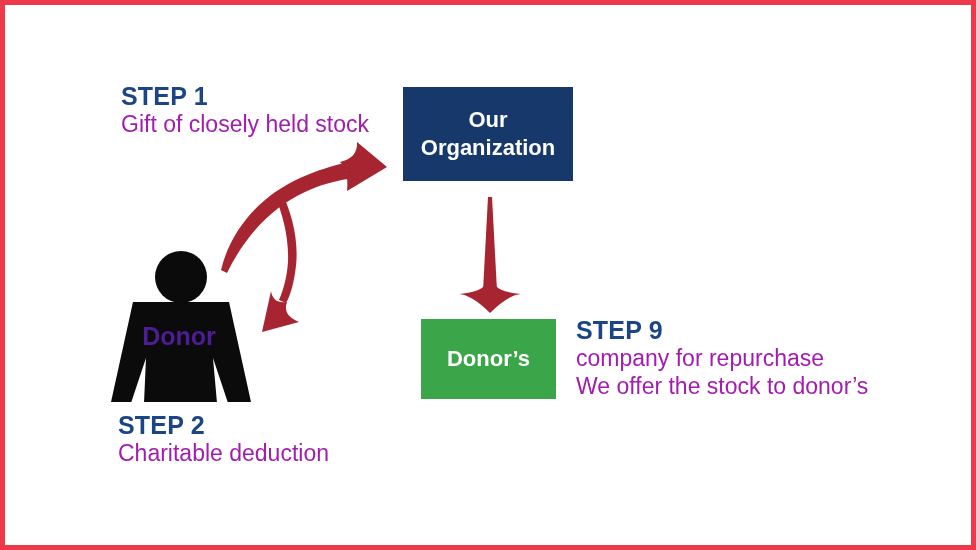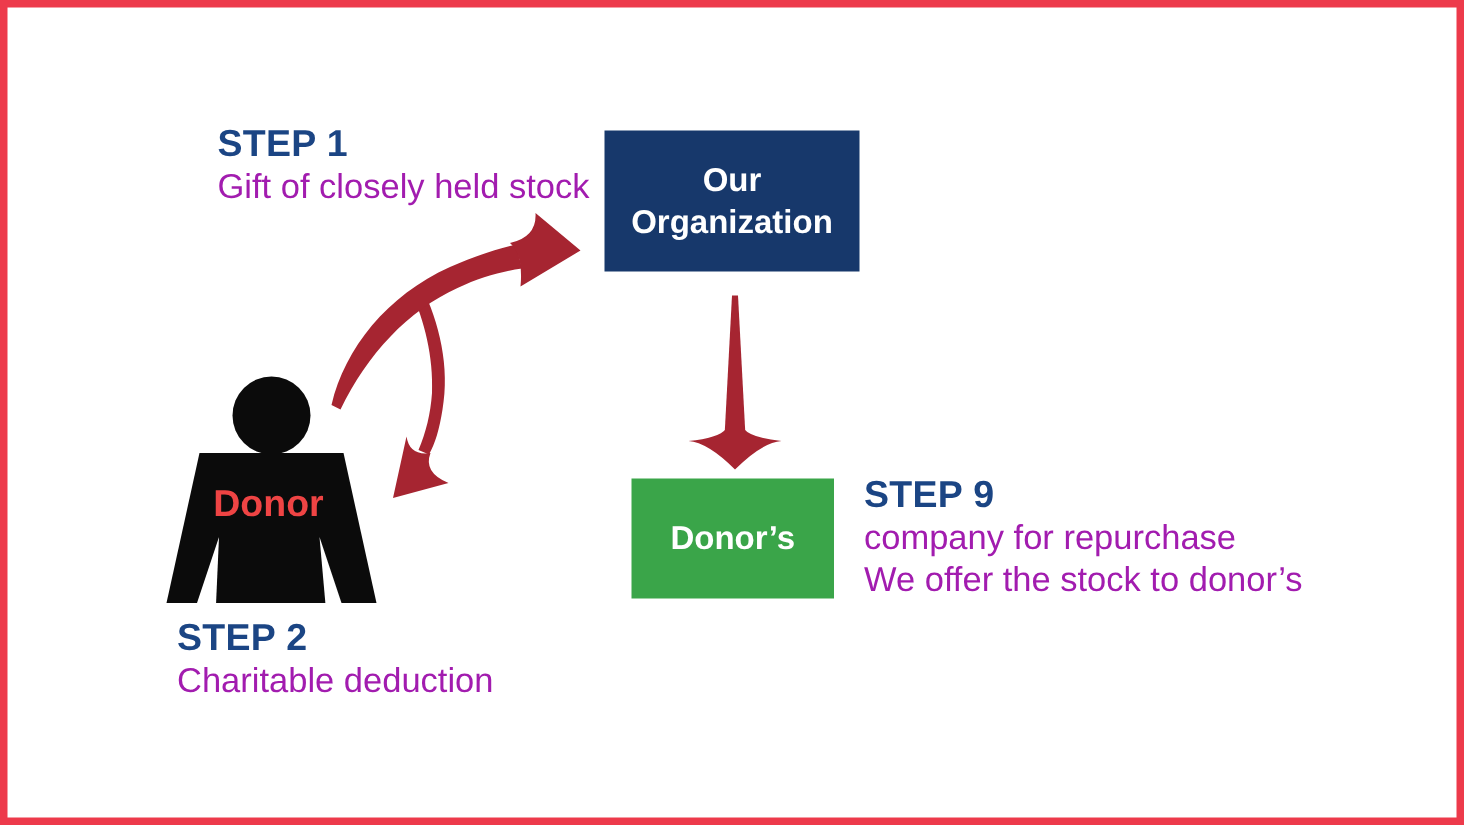--- a/index.html
+++ b/index.html
@@ -15,36 +15,36 @@
   svg.layer { pointer-events:none; }
 
   .step { position:absolute; }
   .step-heading {
     font-size:25px; font-weight:bold; color:#1b4584;
     line-height:27px; letter-spacing:0.2px;
   }
   .step-line {
     font-size:23px; color:#a21caf; line-height:28px;
   }
-  .step1 { left:116px; top:78px;margin-left:24px; }
+  .step1 { left:116px; top:78px; }
   .step2 { left:113px; top:407px; }
   .step3 { left:571px; top:312px; }
 
   .node {
     position:absolute; display:flex; flex-direction:column;
     align-items:center; justify-content:center;
     color:#ffffff; font-weight:bold; text-align:center;
   }
   .node-line { font-size:22px; line-height:28px; }
   .node-org { left:398px; top:82px; width:170px; height:94px; background:#17386b; }
   .node-company { left:416px; top:314px; width:135px; height:80px; background:#3aa549;text-align:center; }
 
   .donor-label {
     position:absolute; left:119px; top:317px; width:110px;
-    text-align:center; color:#ef4444; font-weight:bold; font-size:25px;
+    text-align:center; color:#4c1d95; font-weight:bold; font-size:25px;
     line-height:28px;
   }
 </style>
 </head>
 <body>
 
 <div class="canvas">
 
   <svg class="layer" viewBox="0 0 966 540">
 

